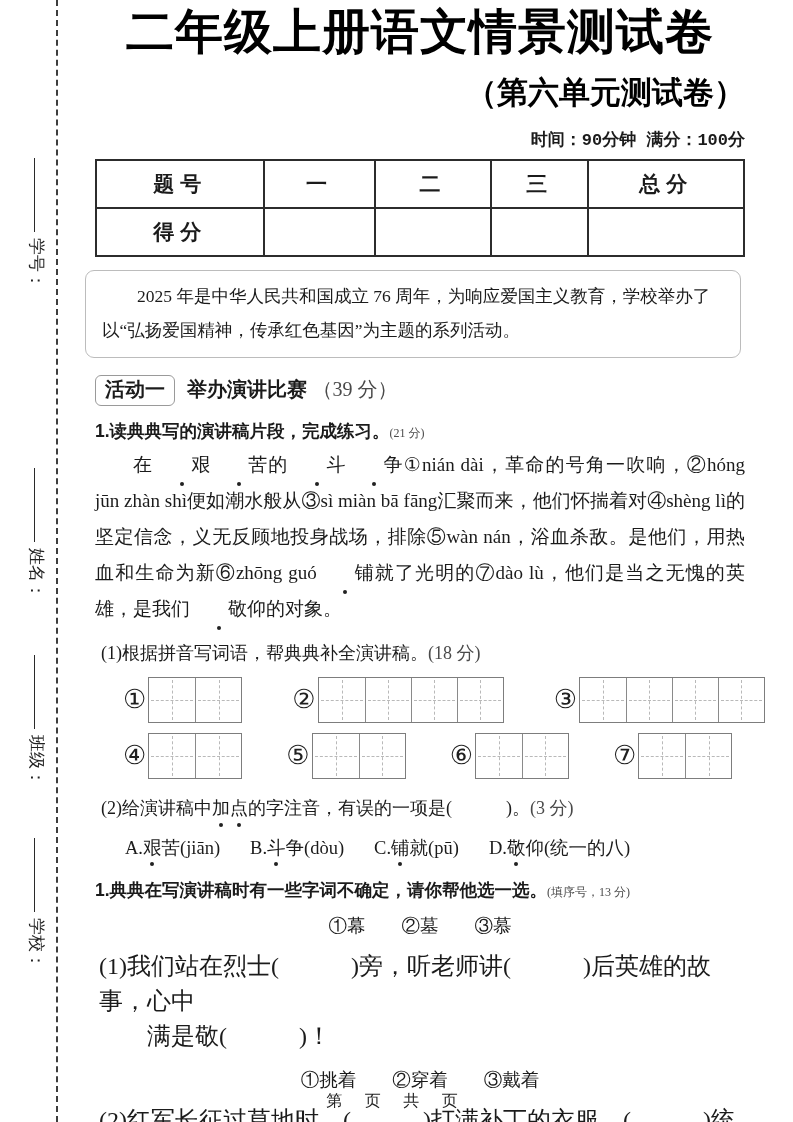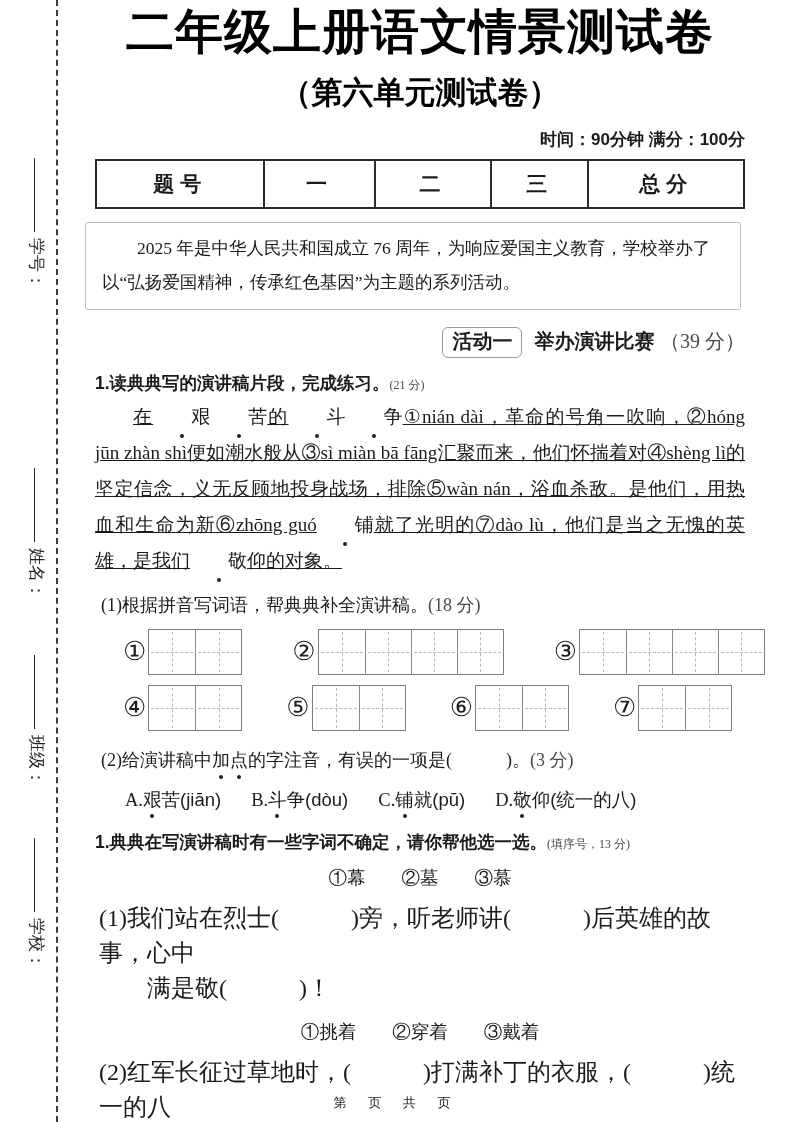--- a/index.html
+++ b/index.html
@@ -14,46 +14,46 @@
     border-left:2px dashed #3d3d3d; }
   .seal-field { position:absolute; left:48px; transform:rotate(90deg);
     transform-origin:0 0; white-space:nowrap; font-size:17px; color:#222;
     font-family:"Liberation Sans", sans-serif; }
   .seal-field .fill-line { display:inline-block; width:74px; height:2px;
     border-bottom:1.6px solid #2a2a2a; vertical-align:middle; margin-right:6px; }
   
   .content { position:absolute; left:95px; top:0; width:650px; }
   .page-title { text-align:center; font-size:48px; font-weight:900;
     letter-spacing:1px; font-family:"Liberation Sans", sans-serif; color:#000; }
-  .page-subtitle { margin-top:8px; text-align:center; font-size:31px; font-weight:800;
+  .page-subtitle { margin-top:8px; text-align:right; font-size:31px; font-weight:800;
     font-family:"Liberation Sans", sans-serif; color:#000; }
   .exam-meta { margin-top:14px; text-align:right; font-size:17px; font-weight:700;
-    font-family:Liberation Sans, sans-serif; }
+    font-family:Liberation Mono, monospace; }
   
   .score-table { width:100%; border-collapse:collapse; margin-top:8px;
     font-family:"Liberation Sans", sans-serif; }
   .score-table th, .score-table td { border:2px solid #2c2c2c; height:48px;
     text-align:center; font-size:21px; font-weight:700; letter-spacing:6px; }
   
-  .intro-box { margin:13px 4px 0 -10px; border:1.5px solid #bcbcbc; border-radius:3px;
+  .intro-box { margin:13px 4px 0 -10px; border:1.5px solid #bcbcbc; border-radius:9px;
     padding:8px 16px 10px 16px; font-size:17.5px; line-height:34px; }
   .intro-box p { text-indent:2em; }
   
-  .activity { margin-top:17px; text-align:right; font-size:20px; font-weight:800;
+  .activity { margin-top:17px; text-align:left; font-size:20px; font-weight:800;
     font-family:"Liberation Sans", sans-serif; }
   .activity .badge { display:inline-block; border:1.6px solid #9a9a9a; border-radius:6px;
     padding:0px 9px 2px 9px; margin-right:12px; }
   .score-note { font-family:"Liberation Serif", serif; font-weight:400; color:#4a4a4a; }
   
   .stem { margin-top:13px; font-size:17.5px; font-weight:700;
     font-family:"Liberation Sans", sans-serif; }
   .stem .score-note { font-size:12px; }
   
   .passage { margin-top:4px; font-size:19px; line-height:36px; text-align:justify;
-    text-indent:2em;text-decoration:underline; }
+    text-indent:2em; }
   .dot-char { position:relative; display:inline-block; }
   .dot-char::after { content:""; position:absolute; left:50%; margin-left:-2px;
     bottom:-3px; width:4px; height:4px; border-radius:50%; background:#222; }
   
   .subq { margin-top:10px; font-size:18px; line-height:32px; padding-left:6px; }
   
   .grid-row { display:flex; align-items:center; margin-top:10px; padding-left:28px; }
   .grid-row.r1 { column-gap:50px; margin-top:8px; }
   .grid-row.r2 { column-gap:44px; }
   .grid-item { display:flex; align-items:center; }
@@ -61,29 +61,29 @@
   .tzg-box { display:flex; border:1.6px solid #7d7d7d; background:#fff; }
   .tzg-cell { position:relative; width:46px; height:44px; border-left:1.4px solid #8a8a8a; }
   .tzg-cell:first-child { border-left:none; }
   .tzg-cell::before { content:""; position:absolute; left:50%; top:2px; bottom:2px;
     border-left:1px dashed #b9b9b9; }
   .tzg-cell::after { content:""; position:absolute; top:50%; left:2px; right:2px;
     border-top:1px dashed #b9b9b9; }
   
   .options-row { display:flex; column-gap:30px; margin-top:9px; padding-left:30px;
     font-size:18.5px; line-height:30px; }
-  .option .pinyin { font-family:Liberation Sans, sans-serif; }
+  .option .pinyin { font-family:Liberation Serif, serif; }
   
   .choice-row { display:flex; justify-content:center; column-gap:36px; margin-top:9px;
     font-size:18.5px; line-height:30px; }
   .two-line { margin-top:8px; font-size:24px; line-height:35px; padding-left:4px; }
   .two-line .cont { padding-left:2em; }
   
   .page-footer { position:absolute; bottom:10px; left:0; width:100%; text-align:center;
-    font-size:13px; letter-spacing:9px; color:#222;
+    font-size:16px; letter-spacing:9px; color:#222;
     font-family:"Liberation Sans", sans-serif; }
 </style>
 </head>
 <body>
 
 <div class="page">
 
   <div class="seal-line"></div>
   <div class="seal-field" style="top:158px">
     <span class="fill-line"></span><span>学号：</span>
@@ -113,20 +113,27 @@
           <col style="width:24%">
         </colgroup>
       <tbody>
           <tr>
         <th>题号</th>
         <th>一</th>
         <th>二</th>
         <th>三</th>
         <th>总分</th>
       </tr>
+      <tr>
+        <td>得分</td>
+        <td></td>
+        <td></td>
+        <td></td>
+        <td></td>
+      </tr>
     </tbody>
       </table>
 
     <div class="intro-box">
       <p>2025 年是中华人民共和国成立 76 周年，为响应爱国主义教育，学校举办了以“弘扬爱国精神，传承红色基因”为主题的系列活动。</p>
     </div>
 
     <div class="activity">
       <span class="badge">活动一</span><span>举办演讲比赛</span>
       <span class="score-note">（39 分）</span>

